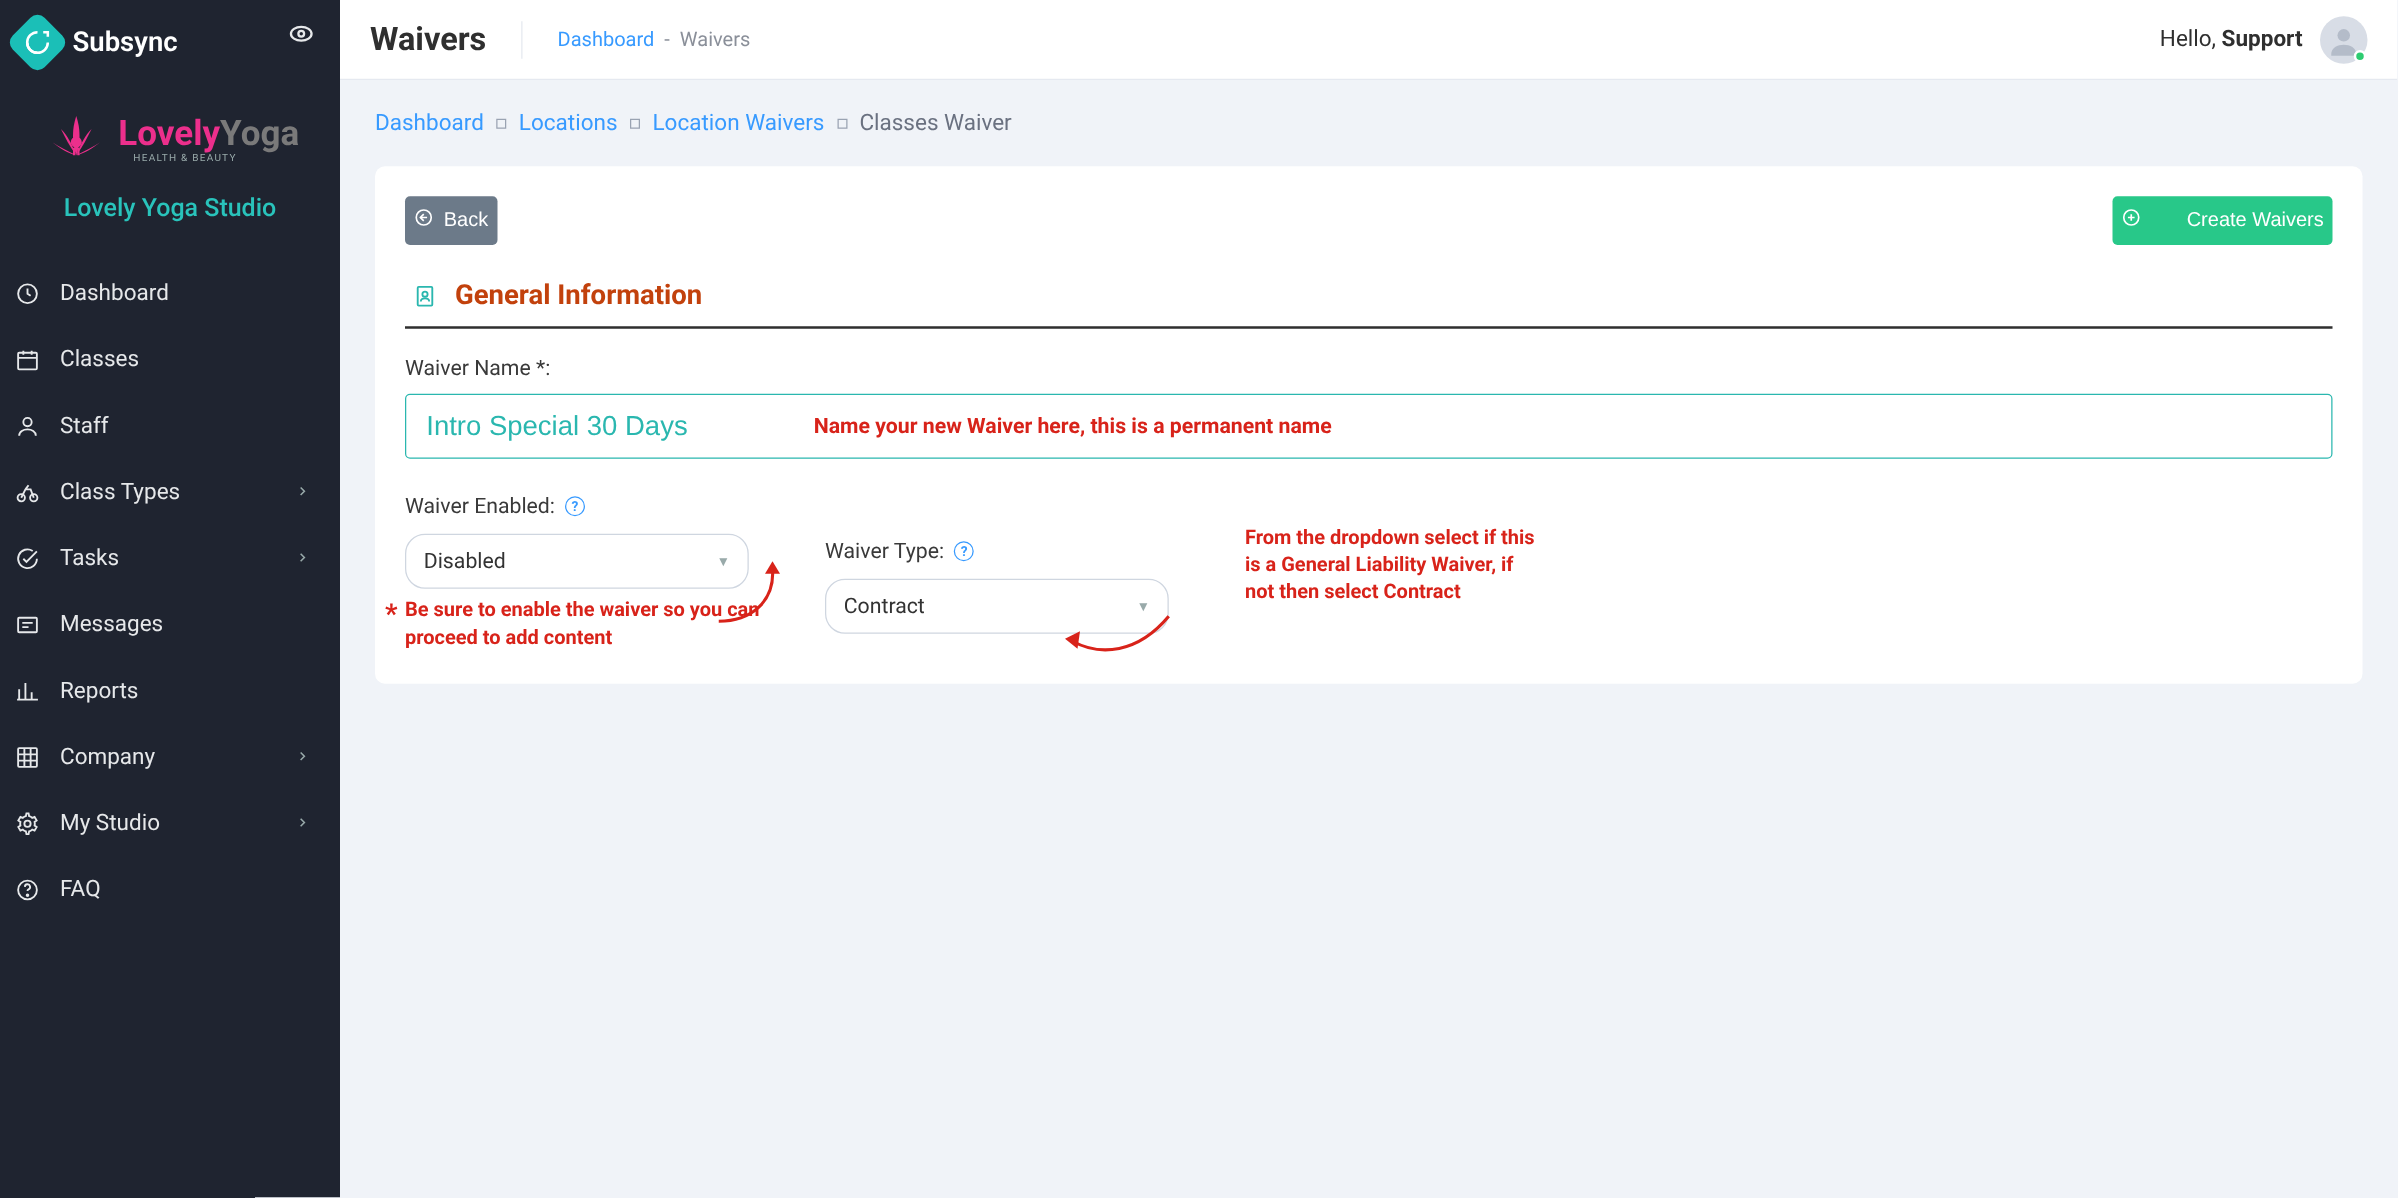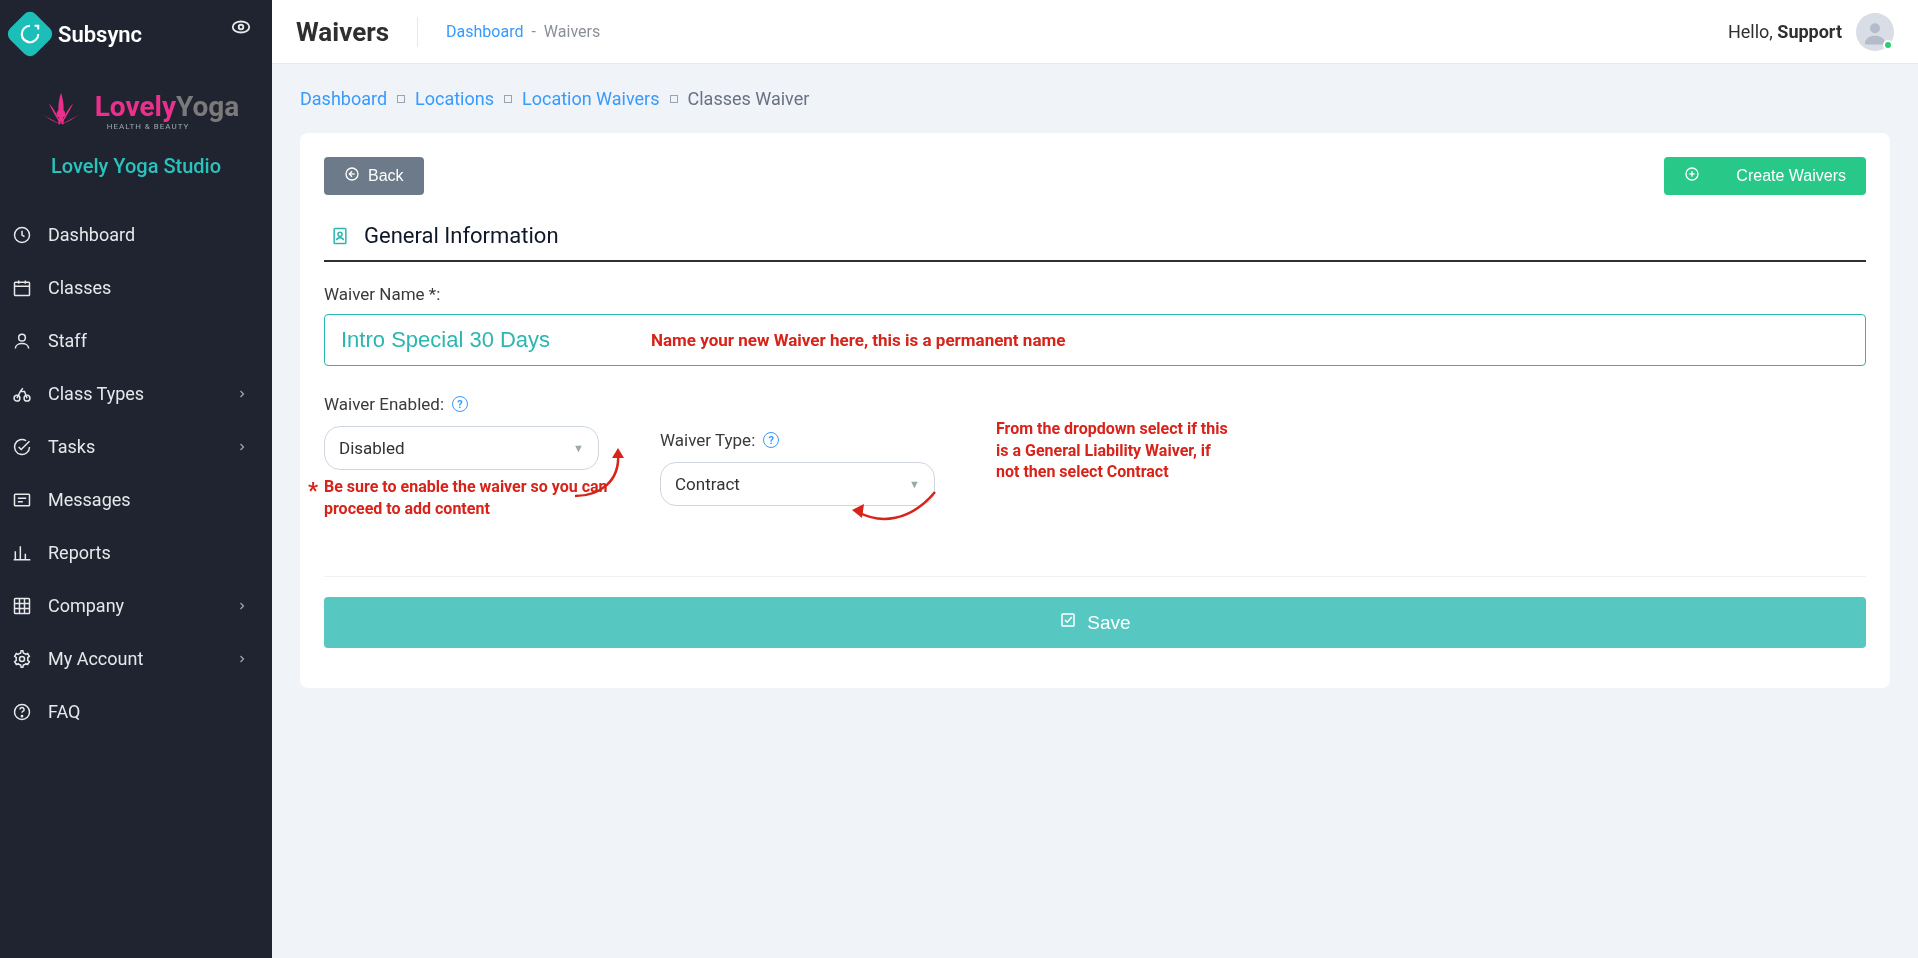--- a/index.html
+++ b/index.html
@@ -127,34 +127,34 @@
   .card {
     background: #fff;
     border-radius: 8px;
     margin-top: 24px;
     padding: 24px 24px 40px 24px;
   }
   .card-top { display:flex; justify-content:space-between; align-items:center; }
   .btn {
     border: none;
     border-radius: 4px;
-    padding: 9px 20px;
+    padding: 9px 7px;
     font-size: 16px;
     cursor: pointer;
     display: inline-flex;
     align-items: center;
     gap: 8px;
   }
   .btn-grey { background: #6c7a89; color:#fff; }
   .btn-green { background: #28c889; color:#fff;gap:36px; }
   .section-head {
     display: flex; align-items:center; gap: 14px;
-    color: #0f172a;
+    color: #c2410c;
     font-size: 22px;
-    font-weight: 400;
+    font-weight: 700;
     padding: 22px 0 12px 6px;
     border-bottom: 2px solid #2f2f2f;
     margin-top: 6px;
   }
   .section-head .sh-icon { color:#2ab7af; display:flex; }
 
   .form-area { padding: 22px 0 0 0; }
   .form-label { font-size: 17px; color: #3a3a3a; margin-bottom: 10px; }
   .input-wrap {
     position: relative;
@@ -396,21 +396,21 @@
             </svg></span>
       </div>
       <div class="nav-item">
         <div class="nav-left">
           <span class="nav-icon">
               <svg width="20" height="20" viewBox="0 0 24 24" fill="none" stroke="currentColor" stroke-width="1.8">
                 <circle cx="12" cy="12" r="3"></circle>
                 <path d="M19 12a7 7 0 0 0-.2-1.7l2-1.5-2-3.4-2.3 1a7 7 0 0 0-2.9-1.7L13 2h-2l-.6 2.7a7 7 0 0 0-2.9 1.7l-2.3-1-2 3.4 2 1.5A7 7 0 0 0 5 12c0 .6.1 1.1.2 1.7l-2 1.5 2 3.4 2.3-1a7 7 0 0 0 2.9 1.7L11 22h2l.6-2.7a7 7 0 0 0 2.9-1.7l2.3 1 2-3.4-2-1.5c.1-.6.2-1.1.2-1.7z"></path>
               </svg>
             </span>
-          <span>My Account</span>
+          <span>My Studio</span>
         </div>
         <span class="chev"><svg width="12" height="12" viewBox="0 0 24 24" fill="none" stroke="currentColor" stroke-width="2.5">
               <polyline points="9 6 15 12 9 18"></polyline>
             </svg></span>
       </div>
       <div class="nav-item">
         <div class="nav-left">
           <span class="nav-icon">
               <svg width="20" height="20" viewBox="0 0 24 24" fill="none" stroke="currentColor" stroke-width="1.8">
                 <circle cx="12" cy="12" r="9"></circle>
@@ -529,26 +529,17 @@
                   <path d="M85 10 C 60 40 30 42 8 30" fill="none" stroke="#d8231a" stroke-width="2.5"></path>
                   <polygon points="2,28 14,22 12,36" fill="#d8231a"></polygon>
                 </svg>
             </div>
 
             <div class="col annotation annotation-type">
               <span>From the dropdown select if this is a General Liability Waiver, if not then select Contract</span>
             </div>
           </div>
 
-          <div class="save-row">
-            <button class="btn btn-save">
-              <span><svg width="18" height="18" viewBox="0 0 24 24" fill="none" stroke="currentColor" stroke-width="2">
-                    <rect x="4" y="4" width="16" height="16" rx="1"></rect>
-                    <polyline points="8 12 11 15 17 8"></polyline>
-                  </svg></span>
-              <span>Save</span>
-            </button>
-          </div>
         </div>
       </div>
     </div>
   </div>
 </div>
 
 </body></html>

